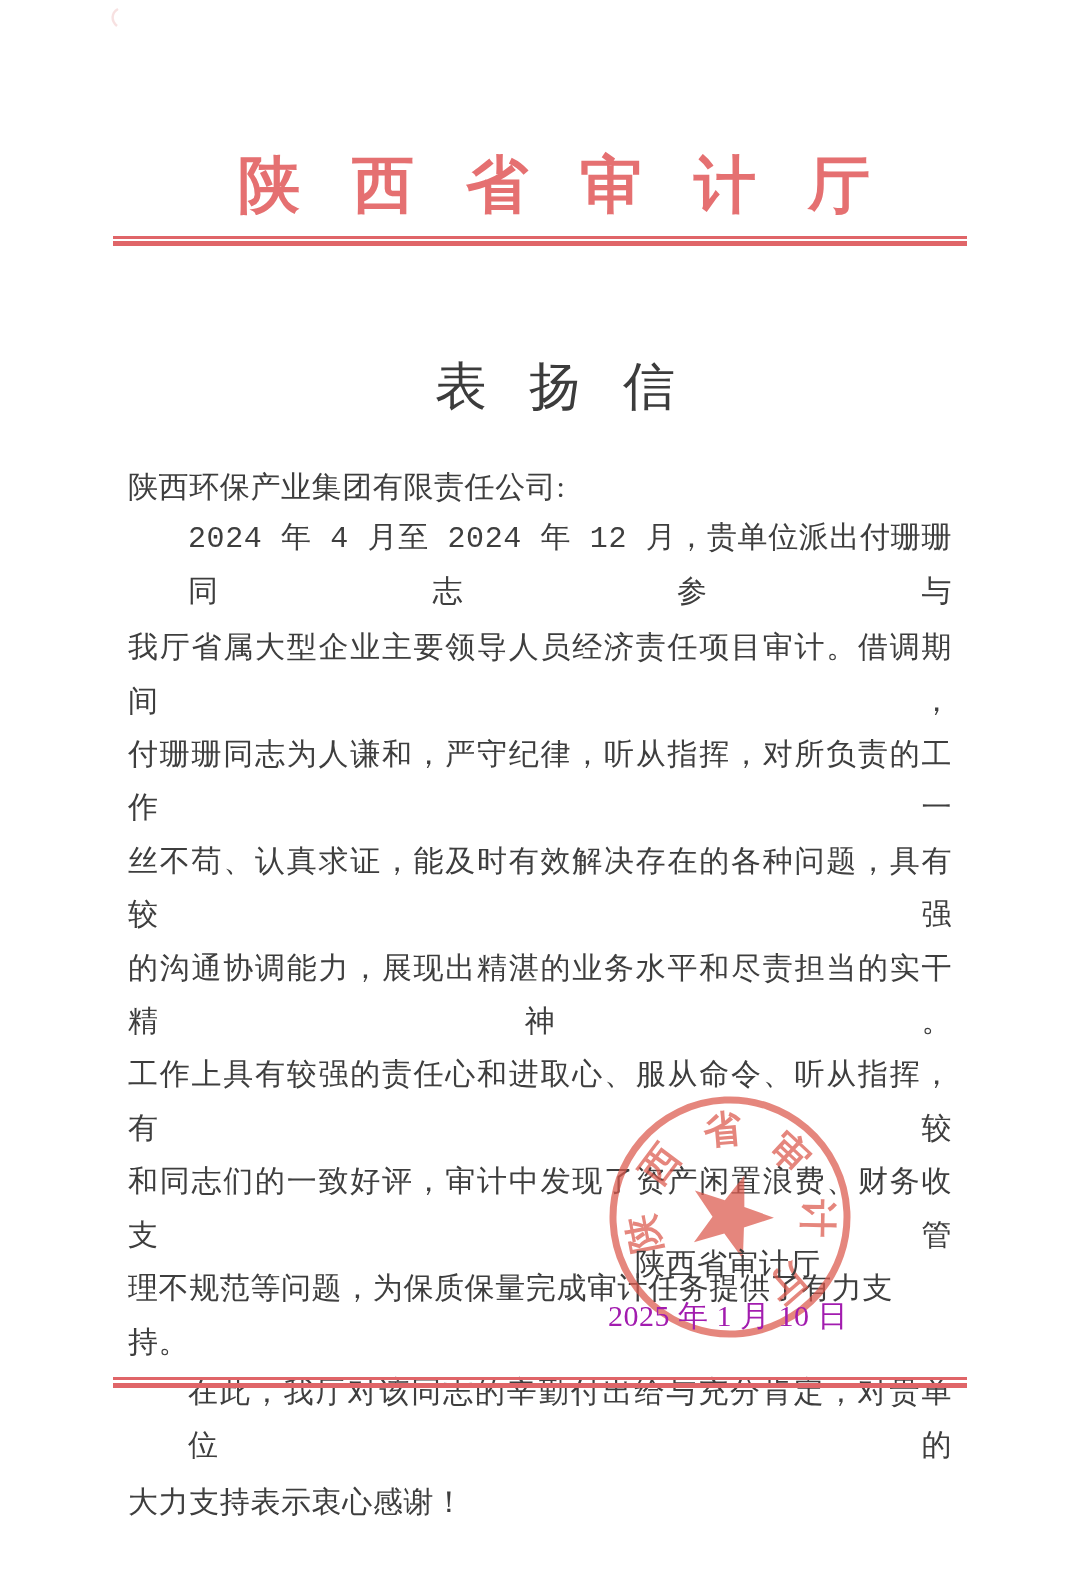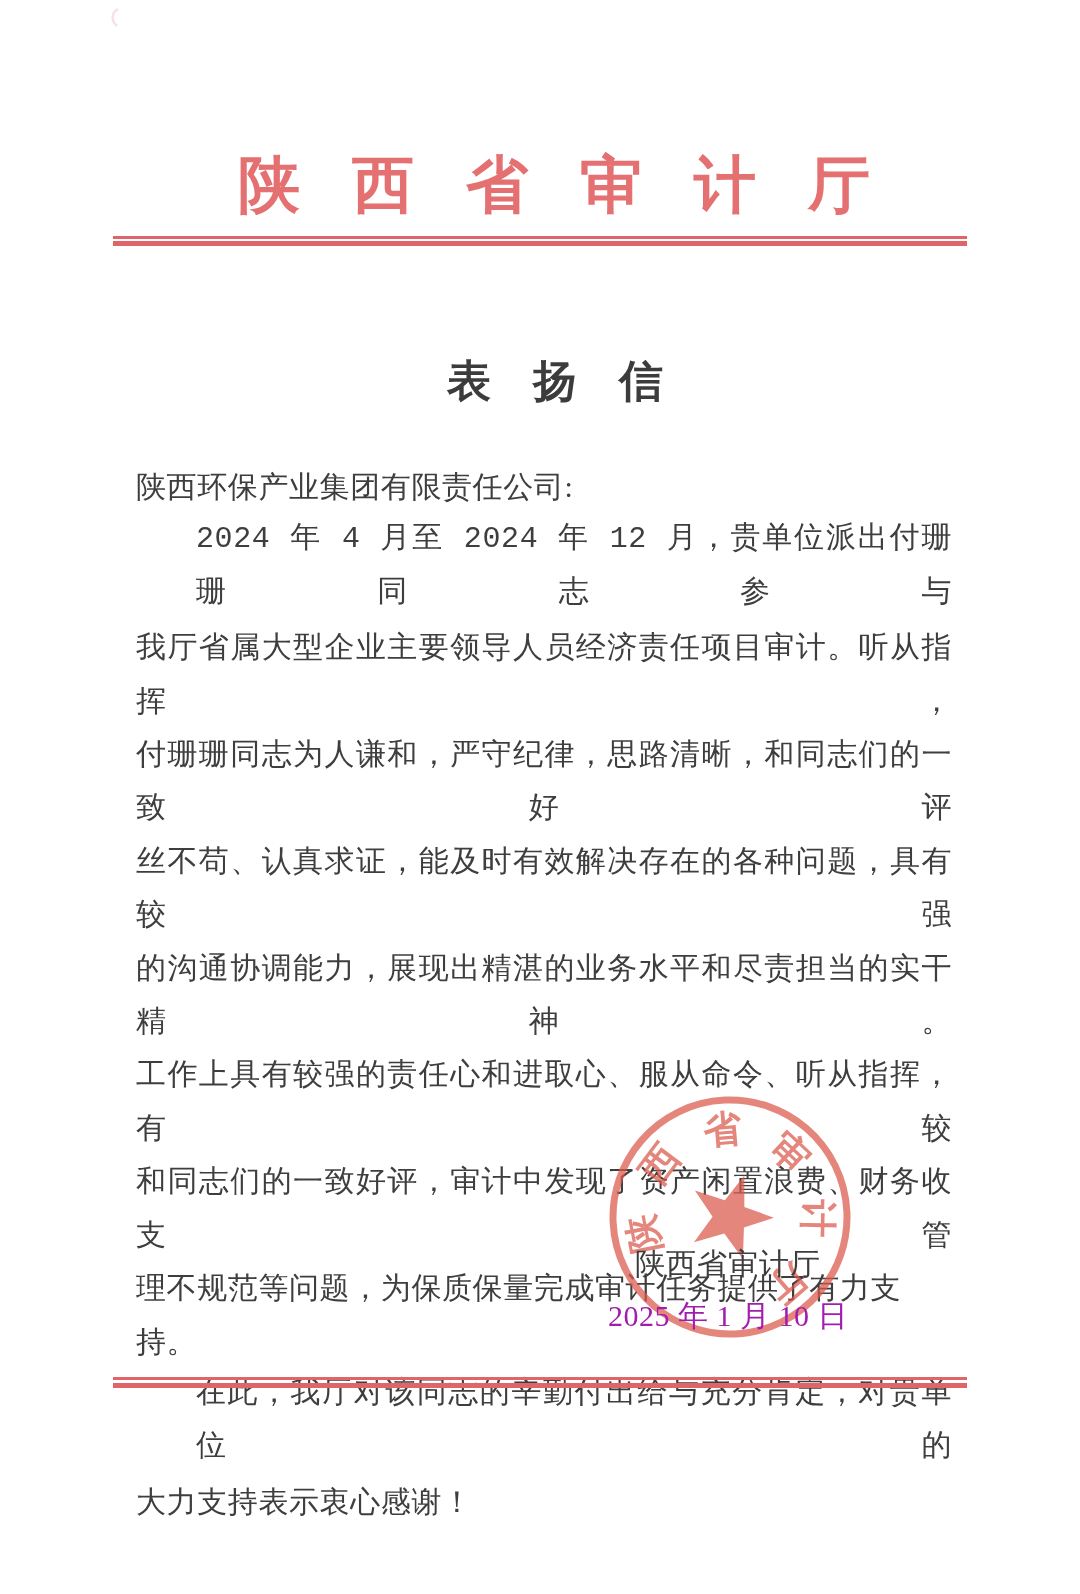--- a/index.html
+++ b/index.html
@@ -39,39 +39,39 @@
   .rule-bottom { top: 1377px; }
   .rule-bottom .thin { height: 2.5px; }
   .rule-bottom .gap  { height: 3px; }
   
   .letter-title {
     position: absolute;
     top: 352px;
     left: 0;
     width: 1080px;
     text-align: center;
-    font-size: 44px;
-    font-weight: 700;
+    font-size: 52px;
+    font-weight: 400;
     color: #3c3c3c;
     letter-spacing: 42px;
     padding-left: 72px;
     white-space: nowrap;
   }
   
   .letter-body {
     position: absolute;
     top: 460px;
     left: 128px;
     width: 824px;
     font-size: 30px;
     line-height: 53.4px;
     color: #3e3e3e;
     letter-spacing: 0.6px;
   }
-  .letter-body .line { white-space: normal; margin-left: 8px; }
+  .letter-body .line { white-space: normal; }
   .letter-body .indent { padding-left: 60px; font-family: Liberation Mono, monospace; }
   .letter-body .just {
     text-align: justify;
     text-align-last: justify;
     text-justify: inter-character;
   }
   
   .seal {
     position: absolute;
     left: 606px;
@@ -126,22 +126,22 @@
     <div class="thin"></div>
     <div class="gap"></div>
     <div class="thick"></div>
   </div>
 
   <div class="letter-title">表扬信</div>
 
   <div class="letter-body">
     <div class="line">陕西环保产业集团有限责任公司:</div>
     <div class="line indent just">2024 年 4 月至 2024 年 12 月，贵单位派出付珊珊同志参与</div>
-    <div class="line just">我厅省属大型企业主要领导人员经济责任项目审计。听从指挥，</div>
-    <div class="line just">付珊珊同志为人谦和，严守纪律，思路清晰，和同志们的一致好评</div>
+    <div class="line just">我厅省属大型企业主要领导人员经济责任项目审计。借调期间，</div>
+    <div class="line just">付珊珊同志为人谦和，严守纪律，听从指挥，对所负责的工作一</div>
     <div class="line just">丝不苟、认真求证，能及时有效解决存在的各种问题，具有较强</div>
     <div class="line just">的沟通协调能力，展现出精湛的业务水平和尽责担当的实干精神。</div>
     <div class="line just">工作上具有较强的责任心和进取心、服从命令、听从指挥，有较</div>
     <div class="line just">和同志们的一致好评，审计中发现了资产闲置浪费、财务收支管</div>
     <div class="line">理不规范等问题，为保质保量完成审计任务提供了有力支持。</div>
     <div class="line indent just">在此，我厅对该同志的辛勤付出给与充分肯定，对贵单位的</div>
     <div class="line">大力支持表示衷心感谢！</div>
   </div>
 
   <svg class="seal" width="248" height="248" viewBox="0 0 248 248">

